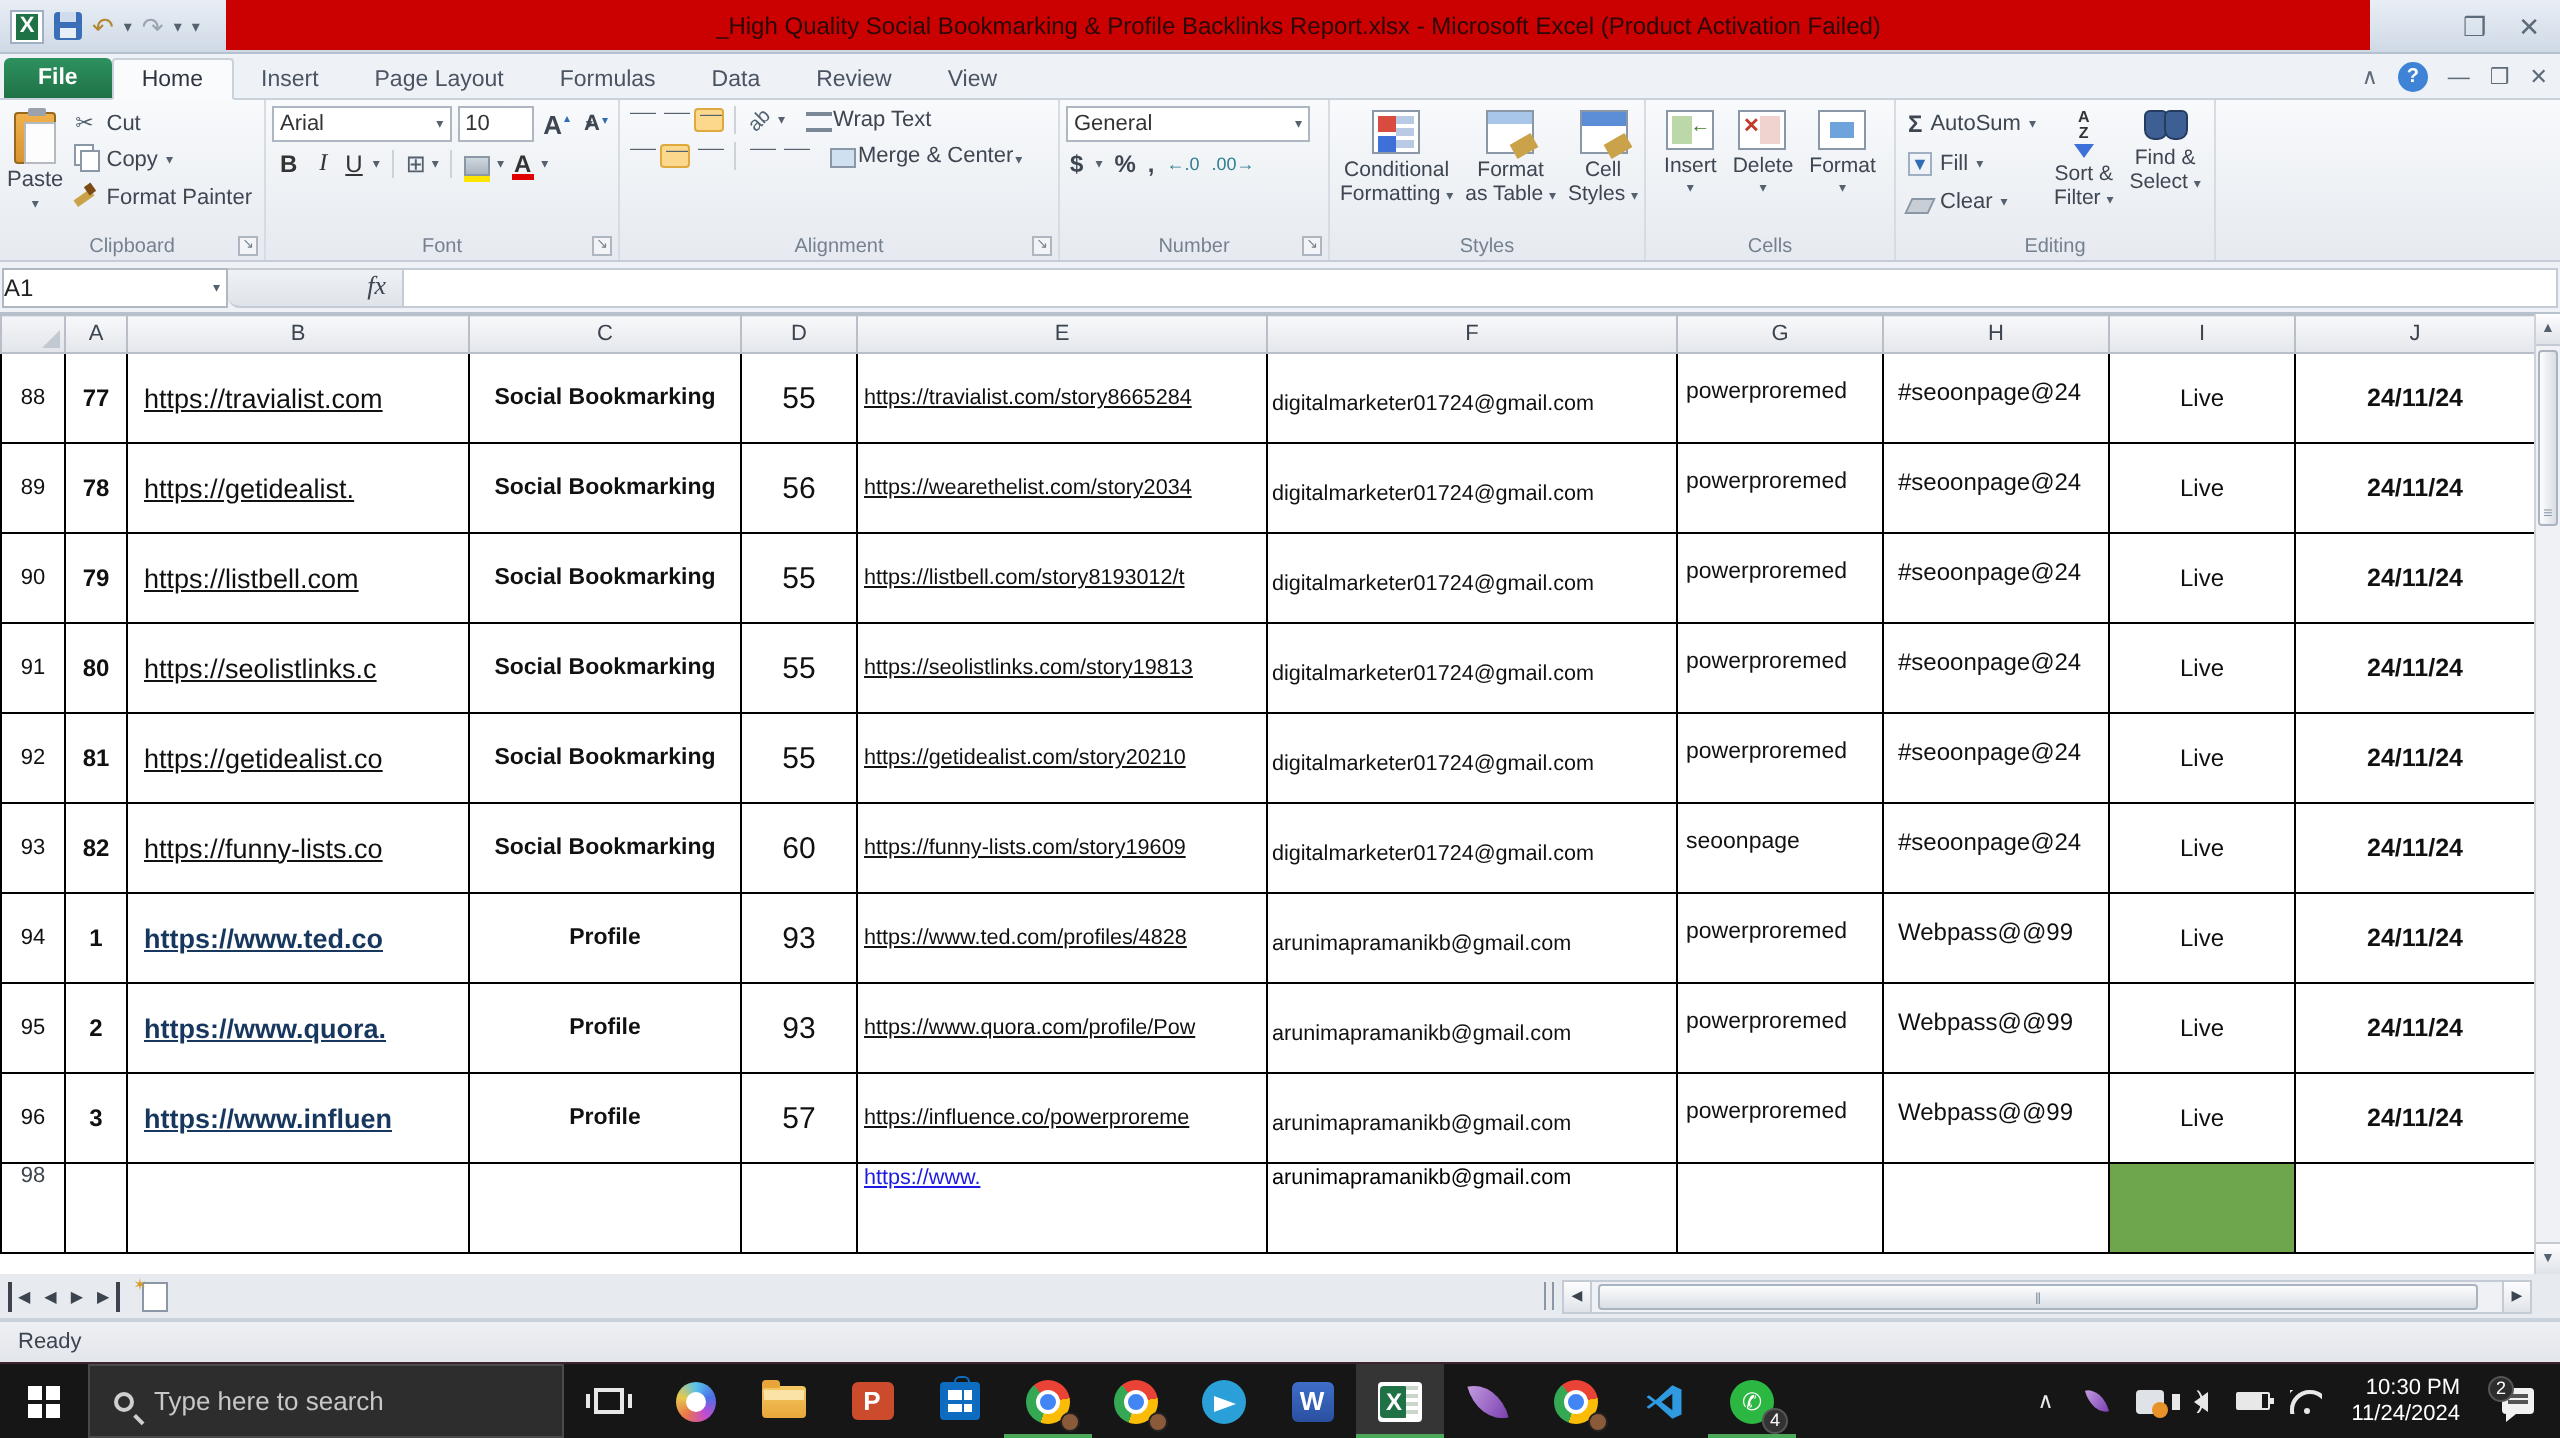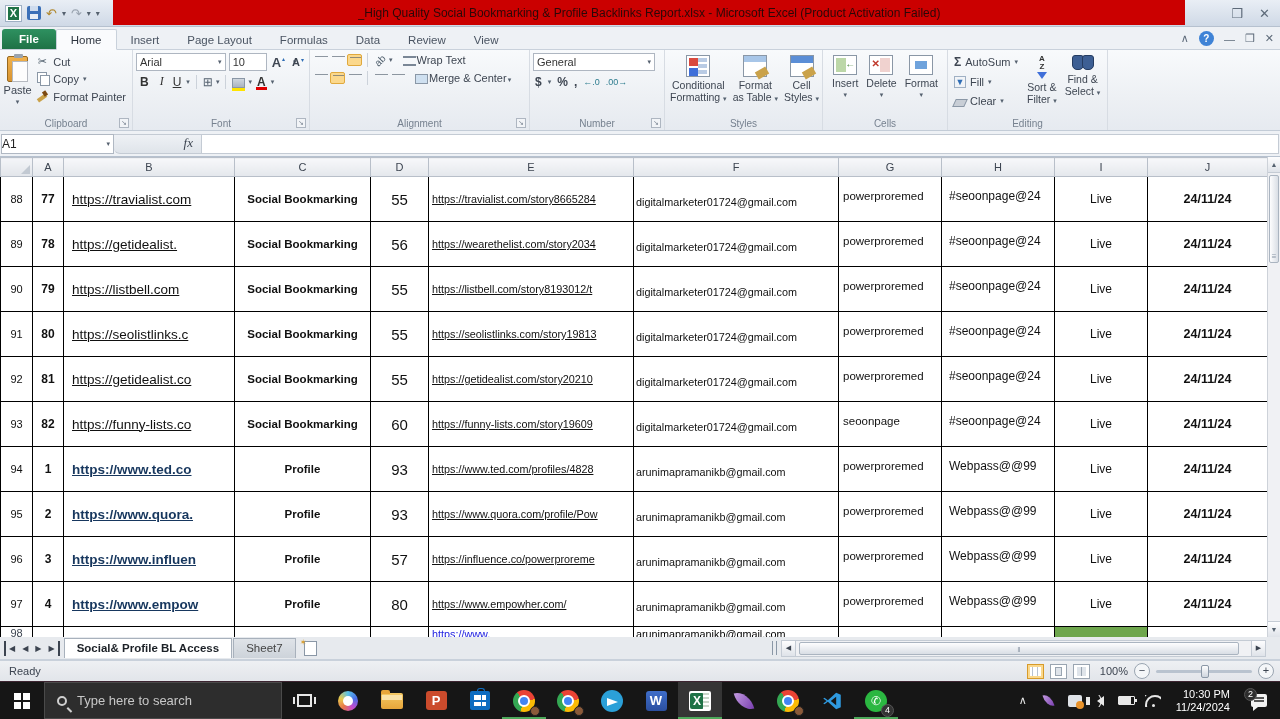--- a/index.html
+++ b/index.html
@@ -680,33 +680,20 @@
             <td class="col-b profile">https://www.influen</td>
             <td class="col-c">Profile</td>
             <td class="col-d">57</td>
             <td class="col-e">https://influence.co/powerproreme</td>
             <td class="col-f">arunimapramanikb@gmail.com</td>
             <td class="col-g">powerproremed</td>
             <td class="col-h">Webpass@@99</td>
             <td class="col-i">Live</td>
             <td class="col-j">24/11/24</td>
           </tr>
-          <tr class="datarow">
-            <td class="rowhdr">97</td>
-            <td class="col-a">4</td>
-            <td class="col-b profile">https://www.empow</td>
-            <td class="col-c">Profile</td>
-            <td class="col-d">80</td>
-            <td class="col-e">https://www.empowher.com/</td>
-            <td class="col-f">arunimapramanikb@gmail.com</td>
-            <td class="col-g">powerproremed</td>
-            <td class="col-h">Webpass@@99</td>
-            <td class="col-i">Live</td>
-            <td class="col-j">24/11/24</td>
-          </tr>
           <tr class="partialrow">
             <td class="rowhdr">98</td>
             <td class="col-a"></td>
             <td class="col-b"></td>
             <td class="col-c"></td>
             <td class="col-d"></td>
             <td class="col-e">https://www.</td>
             <td class="col-f">arunimapramanikb@gmail.com</td>
             <td class="col-g"></td>
             <td class="col-h"></td>
@@ -726,51 +713,36 @@
     </div>
   </div>
 
   <div class="sheetbar">
     <div class="snav">
       <span class="endbar-l">◀</span>
       <span>◀</span>
       <span>▶</span>
       <span class="endbar-r">▶</span>
     </div>
-    <div style="display:flex;align-items:stretch;">
-        <div class="stab active">Social&amp; Profile BL Access</div>
-        <div class="stab">Sheet7</div>
-      </div>
     <span class="insert-sheet"></span>
     <div class="hsplit"></div>
     <div class="hs-btn">
         <span>◀</span>
       </div>
     <div class="hs-track">
       <div class="hs-thumb"></div>
     </div>
     <div class="hs-btn">
         <span>▶</span>
       </div>
     <div class="corner-grip"></div>
   </div>
 
   <div class="statusbar">
     <span class="sb-mode">Ready</span>
-    <div class="sb-right">
-      <span class="viewic grid-v"></span>
-      <span class="viewic page-v"></span>
-      <span class="viewic break-v"></span>
-      <span class="zoom-val">100%</span>
-      <span class="zminus">−</span>
-      <span class="ztrack">
-          <span class="zthumb"></span>
-        </span>
-      <span class="zplus">+</span>
-    </div>
   </div>
 
   <div class="taskbar">
     <div class="tb-btn">
       <span class="start-ic">
           <i></i>
           <i></i>
           <i></i>
           <i></i>
         </span>

